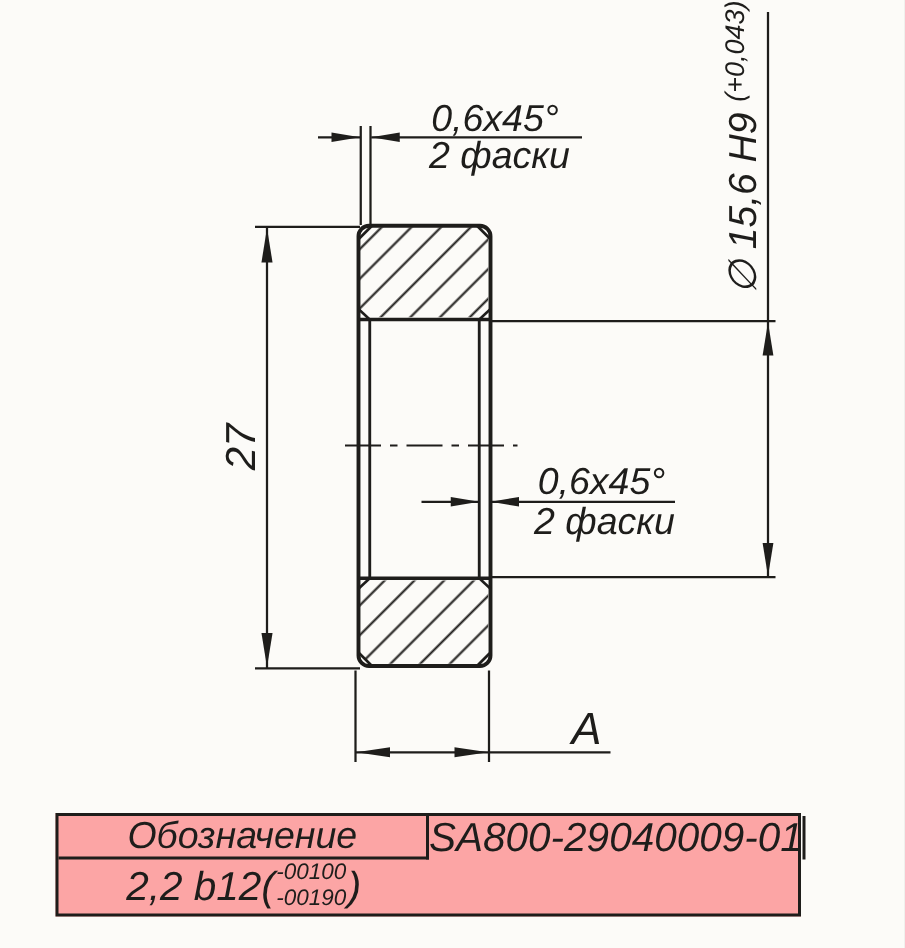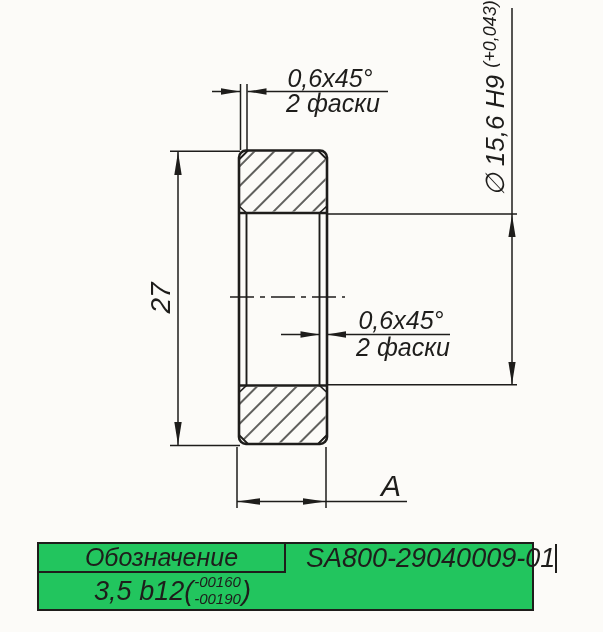--- a/index.html
+++ b/index.html
@@ -8,26 +8,26 @@
     background:#fcfbf8;overflow:hidden;
     font-family:"Liberation Sans",sans-serif;
   }
   svg{position:absolute;left:0;top:0;}
   .dt{font-family:"Liberation Sans",sans-serif;font-style:italic;fill:#1e1d1b;}
   
   .spec-table{
     position:absolute;left:37px;top:542px;width:493px;height:65px;
     border:2px solid #1e1d1b;
     display:grid;grid-template-columns:247px 1fr;grid-template-rows:29px 1fr;
-    background:#22c55e;color:#1e1d1b;font-style:italic;
+    background:#fca5a5;color:#1e1d1b;font-style:italic;
   }
   .cell{display:flex;align-items:center;justify-content:center;white-space:nowrap;}
   .c1{border-right:2px solid #1e1d1b;}
   .head{border-bottom:2px solid #1e1d1b;font-size:25px;}
-  .val{font-size:27px;padding-left:20px;}
+  .val{font-size:27px;}
   .tol{
     display:inline-flex;flex-direction:column;align-items:flex-start;
     font-size:15px;line-height:1.15;transform:translateY(-1px);margin:0 1px;
     font-style:italic;
   }
 </style>
 </head>
 <body>
 
 <div id="page">
@@ -116,21 +116,21 @@
       <polygon points="237.5,501.5 260,498.2 260,504.8" stroke="none"></polygon>
       <polygon points="325.5,501.5 303,498.2 303,504.8" stroke="none"></polygon>
     </g>
     <text class="dt" font-size="30" text-anchor="middle" x="391" y="496">A</text>
   </svg>
 
   <div class="spec-table">
     <div class="cell head c1">Обозначение</div>
     <div class="cell val c1">SA800-29040009-01</div>
     <div class="cell val">
-      <span>3,5 b12(</span>
+      <span>2,2 b12(</span>
         <span class="tol">
-          <span>-00160</span>
+          <span>-00100</span>
           <span>-00190</span>
         </span>
         <span>)</span>
     </div>
   </div>
 </div>
 
 </body></html>

